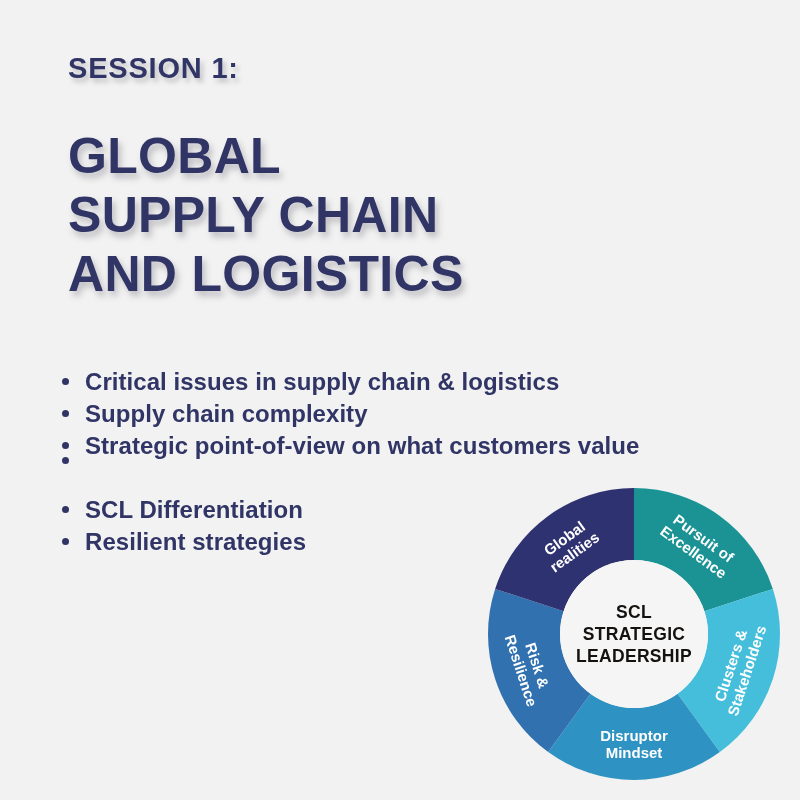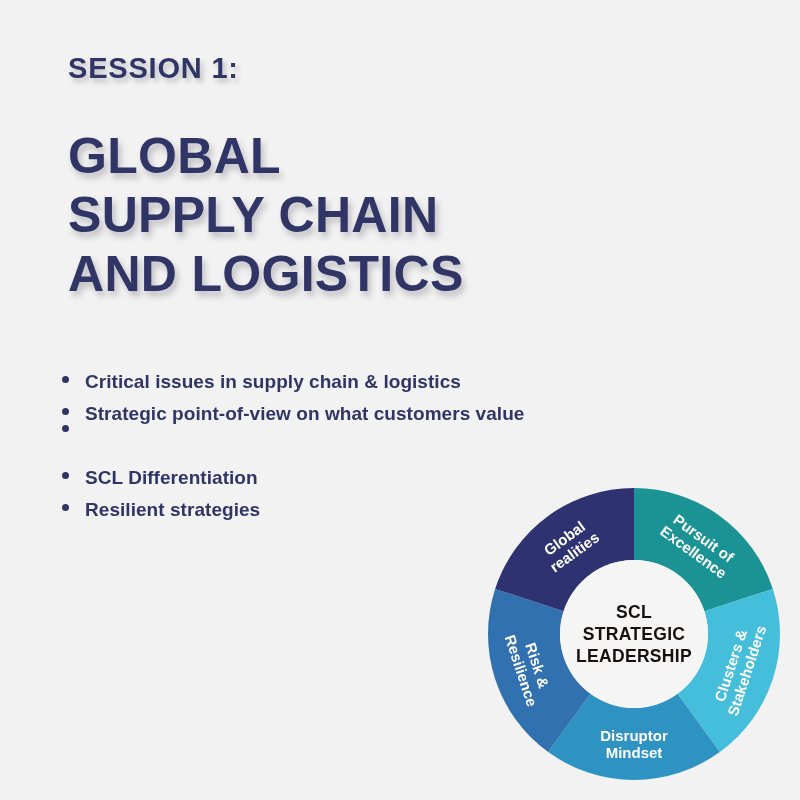--- a/index.html
+++ b/index.html
@@ -52,21 +52,21 @@
     position: absolute;
     left: 62px;
     top: 366px;
     margin: 0;
     padding: 0;
     list-style: none;
   }
   .bullet-item {
     display: flex;
     align-items: baseline;
-    font-size: 19px;
+    font-size: 24px;
     font-weight: 700;
     color: #303566;
     height: 32px;
     line-height: 32px;
     letter-spacing: 0.05px;
   }
   .bullet-dot {
     width: 7px;
     height: 7px;
     border-radius: 50%;
@@ -116,20 +116,24 @@
 SUPPLY CHAIN
 AND  LOGISTICS</div>
 
   <ul class="bullet-list">
     <li class="bullet-item">
       <span class="bullet-dot"></span>
       <span>Critical issues in supply chain &amp; logistics</span>
     </li>
     <li class="bullet-item">
       <span class="bullet-dot"></span>
+      <span>Supply chain complexity</span>
+    </li>
+    <li class="bullet-item">
+      <span class="bullet-dot"></span>
       <span>Strategic point-of-view on what customers value</span>
     </li>
     <li class="bullet-item">
       <span class="bullet-dot"></span>
     </li>
     <li class="bullet-item">
       <span class="bullet-dot"></span>
       <span>SCL Differentiation</span>
     </li>
     <li class="bullet-item">

